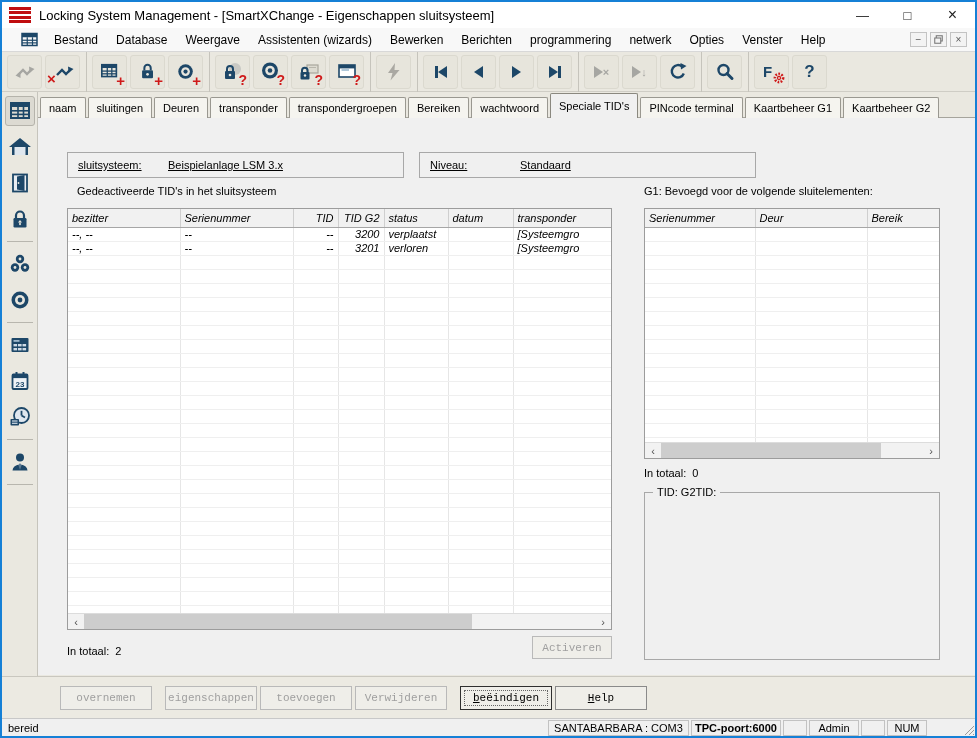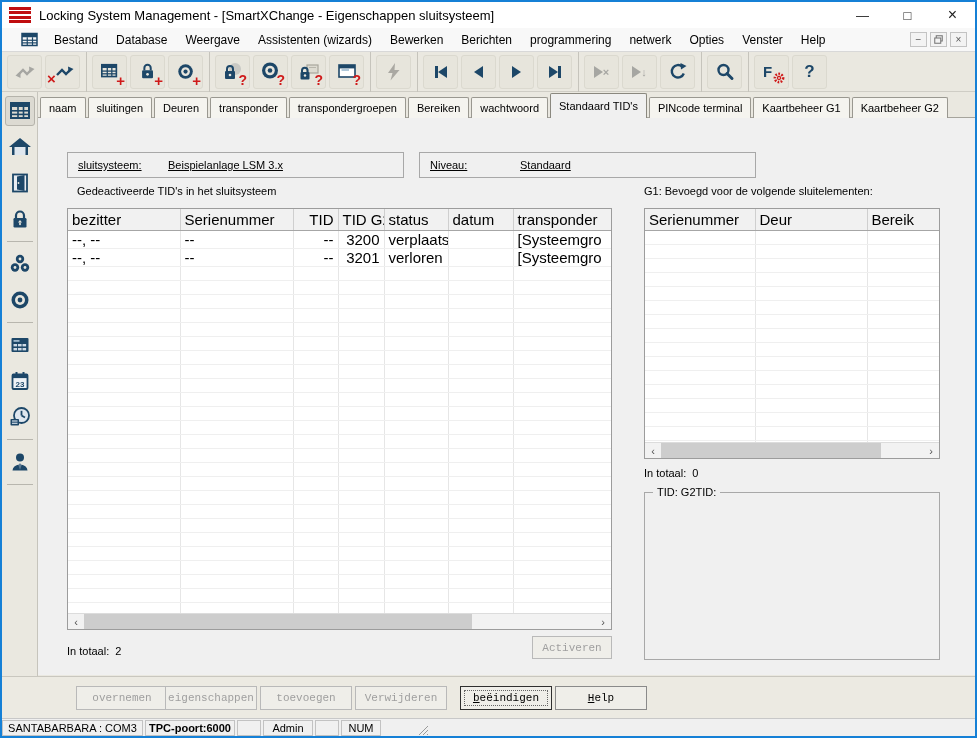--- a/index.html
+++ b/index.html
@@ -51,21 +51,21 @@
   .tabbar{height:26px;display:flex;align-items:flex-end;padding-left:2px;position:relative;z-index:2;}
   .tab{background:#f5f4ef;border:1px solid #9a9890;border-bottom:none;border-radius:2px 2px 0 0;padding:4px 8px 4px 8px;margin-right:2px;white-space:nowrap;height:21px;}
   .tab.active{background:var(--panel);height:25px;padding-top:6px;position:relative;z-index:3;border-color:#8a887f;}
   
   .panel{height:558px;background:var(--panel);border-top:1px solid #a6a49c;position:relative;margin-top:-1px;}
   .fieldbox{position:absolute;top:34px;height:26px;width:337px;border:1px solid #a8a8a8;display:flex;align-items:center;text-decoration:underline;}
   .fieldbox .fl{margin-left:10px;width:90px;}
   .sec-title{position:absolute;top:67px;white-space:nowrap;}
   .tbl-box{position:absolute;border:1px solid var(--bord);background:#fff;display:flex;flex-direction:column;}
   .tbl-scroll{flex:1;overflow:hidden;}
-  table{border-collapse:collapse;table-layout:fixed;width:100%;font-size:15px;}
+  table{border-collapse:collapse;table-layout:fixed;width:100%;font-size:11px;font-style:italic;}
   th{background:#f1f1f1;border-right:1px solid #cfcfcf;border-bottom:1px solid #a6a6a6;font-weight:normal;text-align:left;padding:2px 4px;height:18px;white-space:nowrap;overflow:hidden;}
   th.num{text-align:right;}
   td{border-right:1px solid #e6e6e6;border-bottom:1px solid #efefef;height:14px;padding:0 4px;white-space:nowrap;overflow:hidden;}
   td.num{text-align:right;}
   .hscroll{height:16px;background:#f2f2f2;border-top:1px solid #dcdcdc;display:flex;align-items:center;}
   .harrow{width:16px;text-align:center;color:#555;font-size:11px;line-height:14px;}
   .htrack{flex:1;height:100%;position:relative;}
   .hthumb{position:absolute;top:0;bottom:0;background:#cdcdcd;}
   .total{position:absolute;white-space:nowrap;}
   .groupbox{position:absolute;border:1px solid #a8a8a8;}
@@ -368,21 +368,21 @@
 
   <div class="contentcol">
     <div class="tabbar">
       <div class="tab">naam</div>
       <div class="tab">sluitingen</div>
       <div class="tab">Deuren</div>
       <div class="tab">transponder</div>
       <div class="tab">transpondergroepen</div>
       <div class="tab">Bereiken</div>
       <div class="tab">wachtwoord</div>
-      <div class="tab active">Standaard TID's</div>
+      <div class="tab active">Speciale TID's</div>
       <div class="tab">PINcode terminal</div>
       <div class="tab">Kaartbeheer G1</div>
       <div class="tab">Kaartbeheer G2</div>
     </div>
 
     <div class="panel">
 
       <div class="fieldbox" style="left:29px;">
         <span class="fl">sluitsysteem:</span>
         <span>Beispielanlage LSM 3.x</span>
@@ -801,29 +801,30 @@
       </div>
 
       <div class="groupbox" style="left:606px;top:374px;width:296px;height:168px;">
         <span class="gb-legend">TID:   G2TID:</span>
       </div>
     </div>
   </div>
 </div>
 
 <div class="footer">
-  <button class="btn disabled" style="left:74px;">overnemen</button>
+  <button class="btn disabled" style="left:58px;">overnemen</button>
   <button class="btn disabled" style="left:163px;">eigenschappen</button>
   <button class="btn disabled" style="left:258px;">toevoegen</button>
   <button class="btn disabled" style="left:353px;">Verwijderen</button>
   <button class="btn default" style="left:458px;"><span class="u">b</span><span>eëindigen</span></button>
   <button class="btn" style="left:553px;"><span class="u">H</span><span>elp</span></button>
 </div>
 
 <div class="statusbar">
+  <span class="sb-left">bereid</span>
   <span class="sb-seg" style="width:141px;">SANTABARBARA : COM3</span>
   <span class="sb-seg" style="width:90px;font-weight:bold;">TPC-poort:6000</span>
   <span class="sb-seg" style="width:24px;"></span>
   <span class="sb-seg" style="width:50px;">Admin</span>
   <span class="sb-seg" style="width:24px;"></span>
   <span class="sb-seg" style="width:40px;">NUM</span>
   <span class="sb-seg" style="width:30px;border-color:transparent;"></span>
   <span class="grip">
     <svg width="12" height="12" viewBox="0 0 12 12">
         <line x1="11" y1="2" x2="2" y2="11" stroke="#9a9a9a" stroke-width="1"></line>

